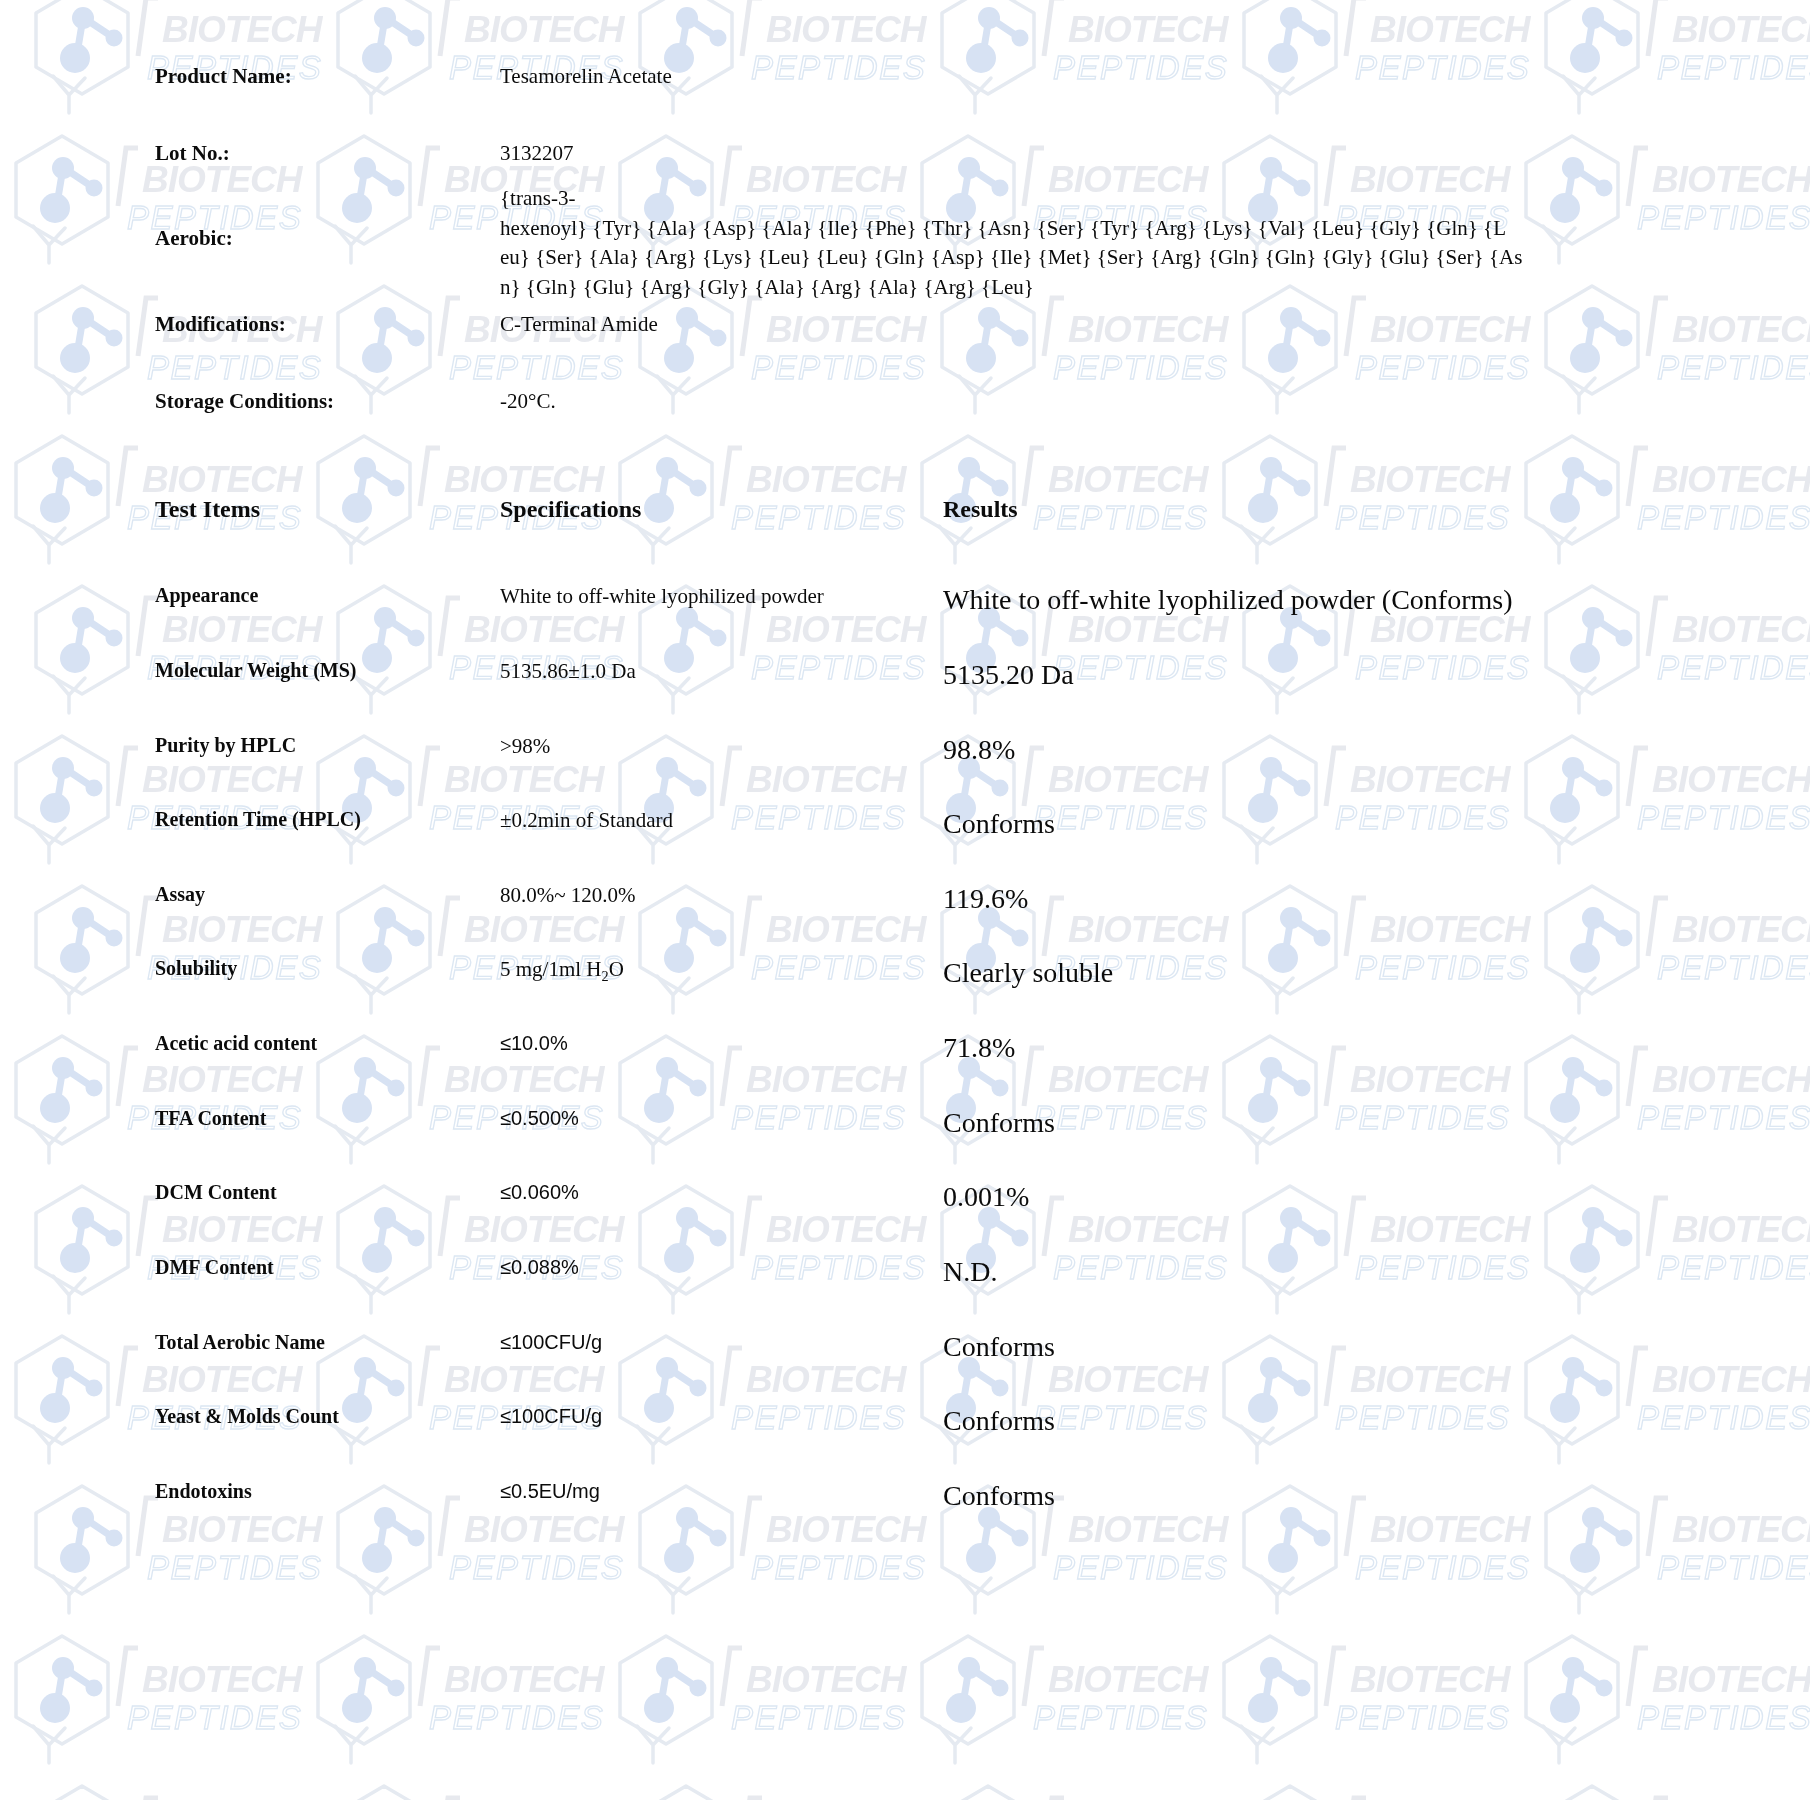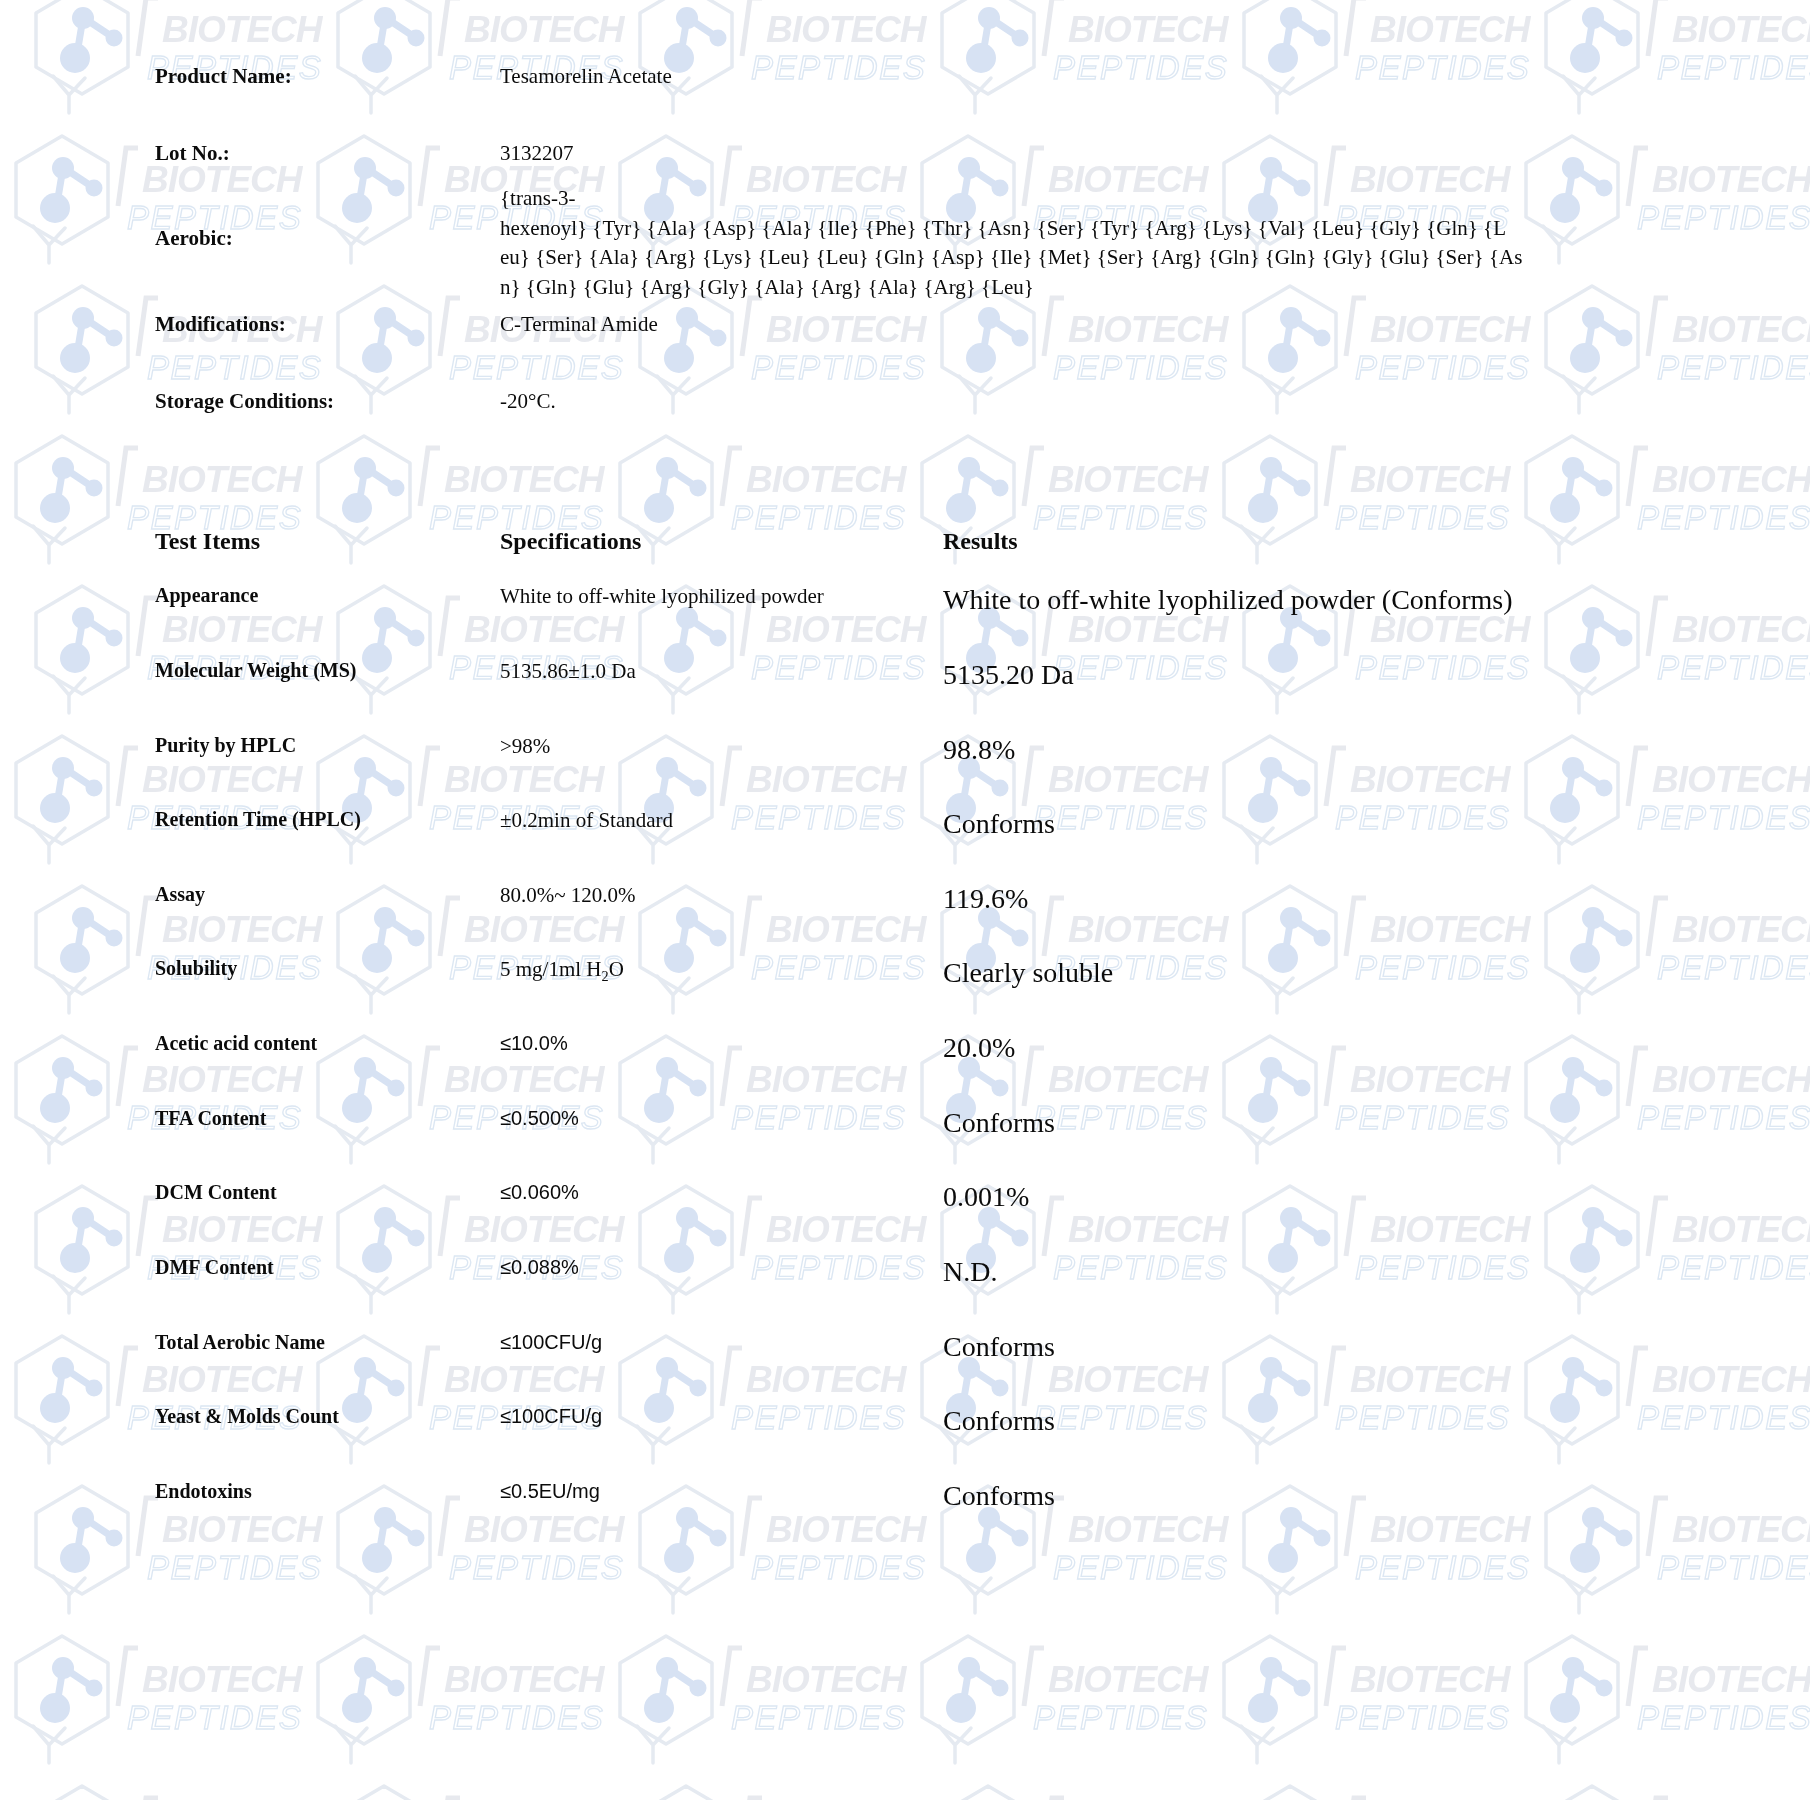--- a/index.html
+++ b/index.html
@@ -14,21 +14,21 @@
   
   #wm-layer{
     position:absolute;left:0;top:0;width:1810px;height:1800px;
     z-index:0;pointer-events:none;
   }
   
   #content{position:absolute;left:0;top:0;width:1810px;height:1800px;z-index:1;}
   .flabel{position:absolute;left:155px;font-weight:bold;font-size:21px;white-space:nowrap;}
   .fvalue{position:absolute;left:500px;font-size:21px;white-space:nowrap;}
   .seq-line{font-size:21px;line-height:29.5px;white-space:nowrap;}
-  .thead{position:absolute;top:496px;font-weight:bold;font-size:24px;white-space:nowrap;margin-top:32px;}
+  .thead{position:absolute;top:496px;font-weight:bold;font-size:24px;white-space:nowrap;}
   .th1{left:155px;} .th2{left:500px;} .th3{left:943px;}
   .trow{position:absolute;left:0;top:0;width:1810px;height:30px;}
   .c1{position:absolute;left:155px;font-weight:bold;font-size:20px;white-space:nowrap;}
   .c2{position:absolute;left:500px;font-size:21px;white-space:nowrap;}
   .c3{position:absolute;left:943px;font-size:28px;white-space:nowrap;}
   .sans{font-family:"Liberation Sans",sans-serif;font-size:20px;}
   sub{font-size:0.68em;}
 </style>
 </head>
 <body>
@@ -194,21 +194,21 @@
 
   <div class="trow" style="top:957px">
     <div class="c1">Solubility</div>
     <div class="c2"><span>5 mg/1ml H</span><sub>2</sub><span>O</span></div>
     <div class="c3">Clearly soluble</div>
   </div>
 
   <div class="trow" style="top:1032px">
     <div class="c1">Acetic acid content</div>
     <div class="c2 sans">≤10.0%</div>
-    <div class="c3">20.0%</div>
+    <div class="c3">71.8%</div>
   </div>
 
   <div class="trow" style="top:1107px">
     <div class="c1">TFA Content</div>
     <div class="c2 sans">≤0.500%</div>
     <div class="c3">Conforms</div>
   </div>
 
   <div class="trow" style="top:1181px">
     <div class="c1">DCM Content</div>

